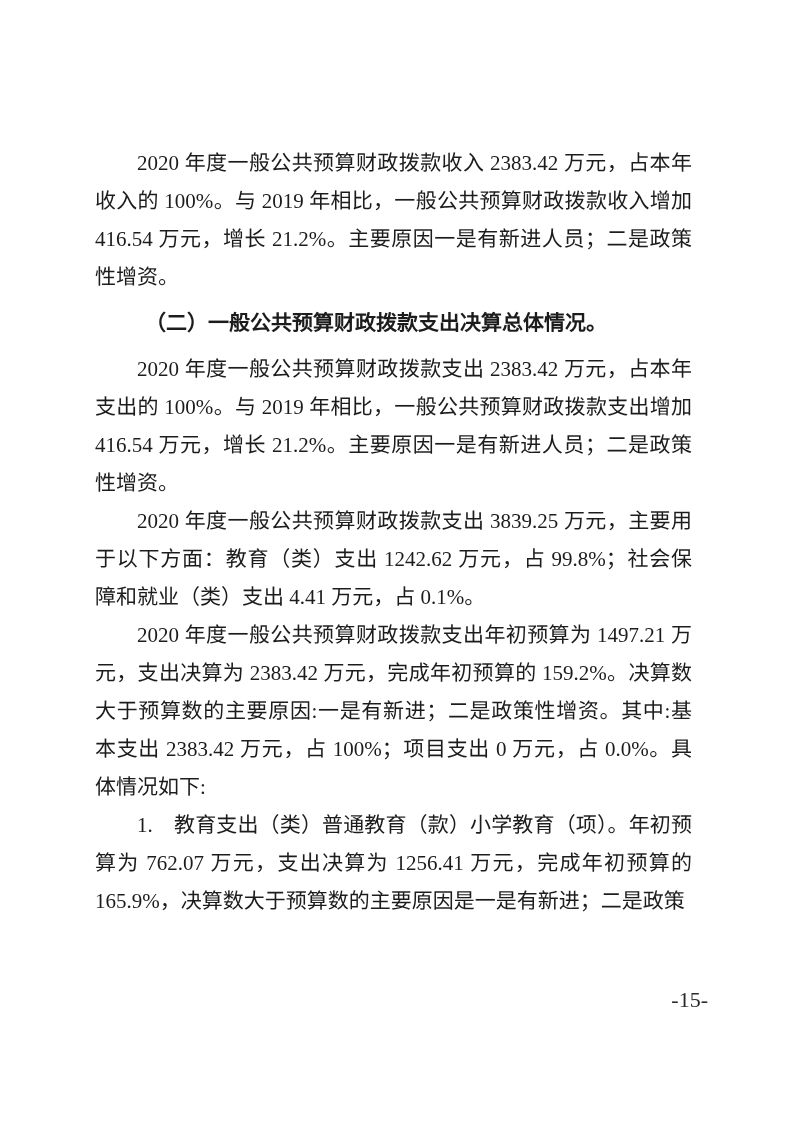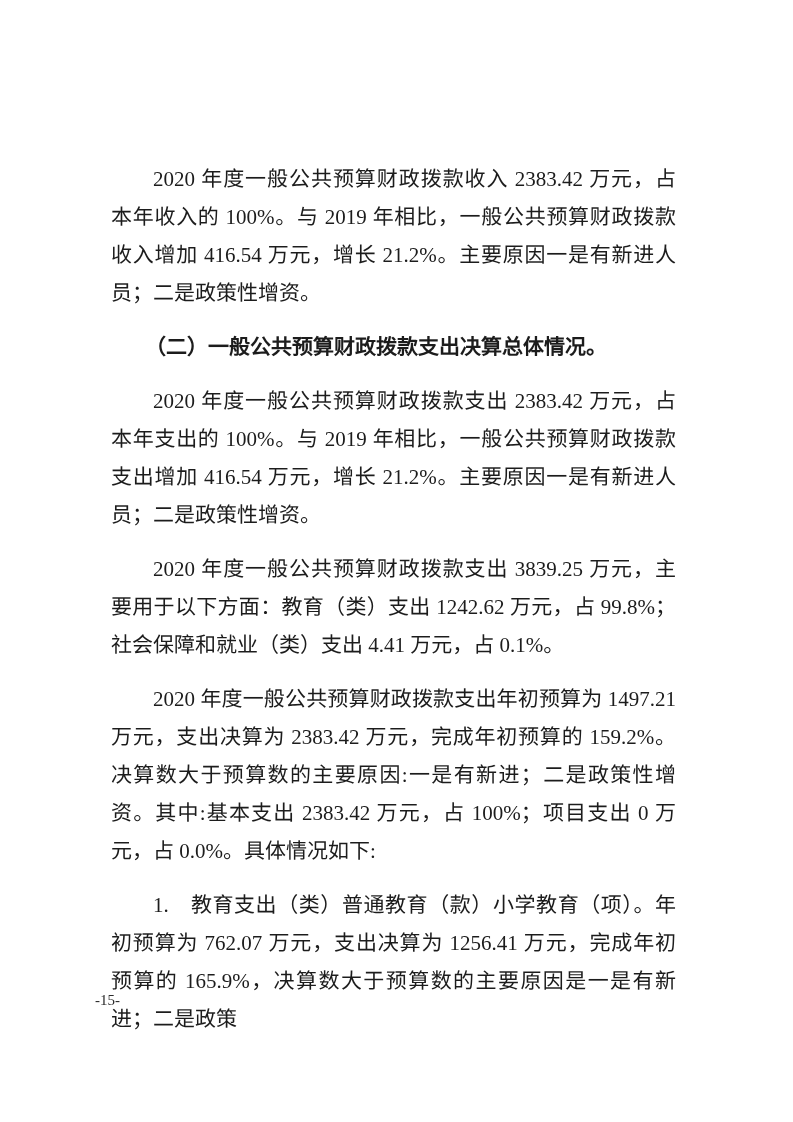--- a/index.html
+++ b/index.html
@@ -20,41 +20,41 @@
     position: absolute;
     left: 95px;
     top: 144px;
     width: 597px;
     font-size: 21px;
     line-height: 38px;
     text-align: justify;
     text-justify: inter-ideograph;
   }
   .para {
-    margin: 16px;
+    margin: 0;
     padding: 0;
     text-indent: 2em;
   }
   .heading {
     margin: 8px;
     padding: 0;
     text-indent: 2em;
     font-size: 21px;
     font-weight: bold;
   }
   .bold {
     font-weight: normal;
   }
   .page-footer {
     position: absolute;
     top: 988px;
     left: 95px;
     width: 613px;
-    text-align: left;
-    font-size: 15px;
+    text-align: right;
+    font-size: 22px;
     line-height: 24px;
     color: #2a2a2a;
   }
 </style>
 </head>
 <body>
 
 <div class="page">
 
   <div class="content">

